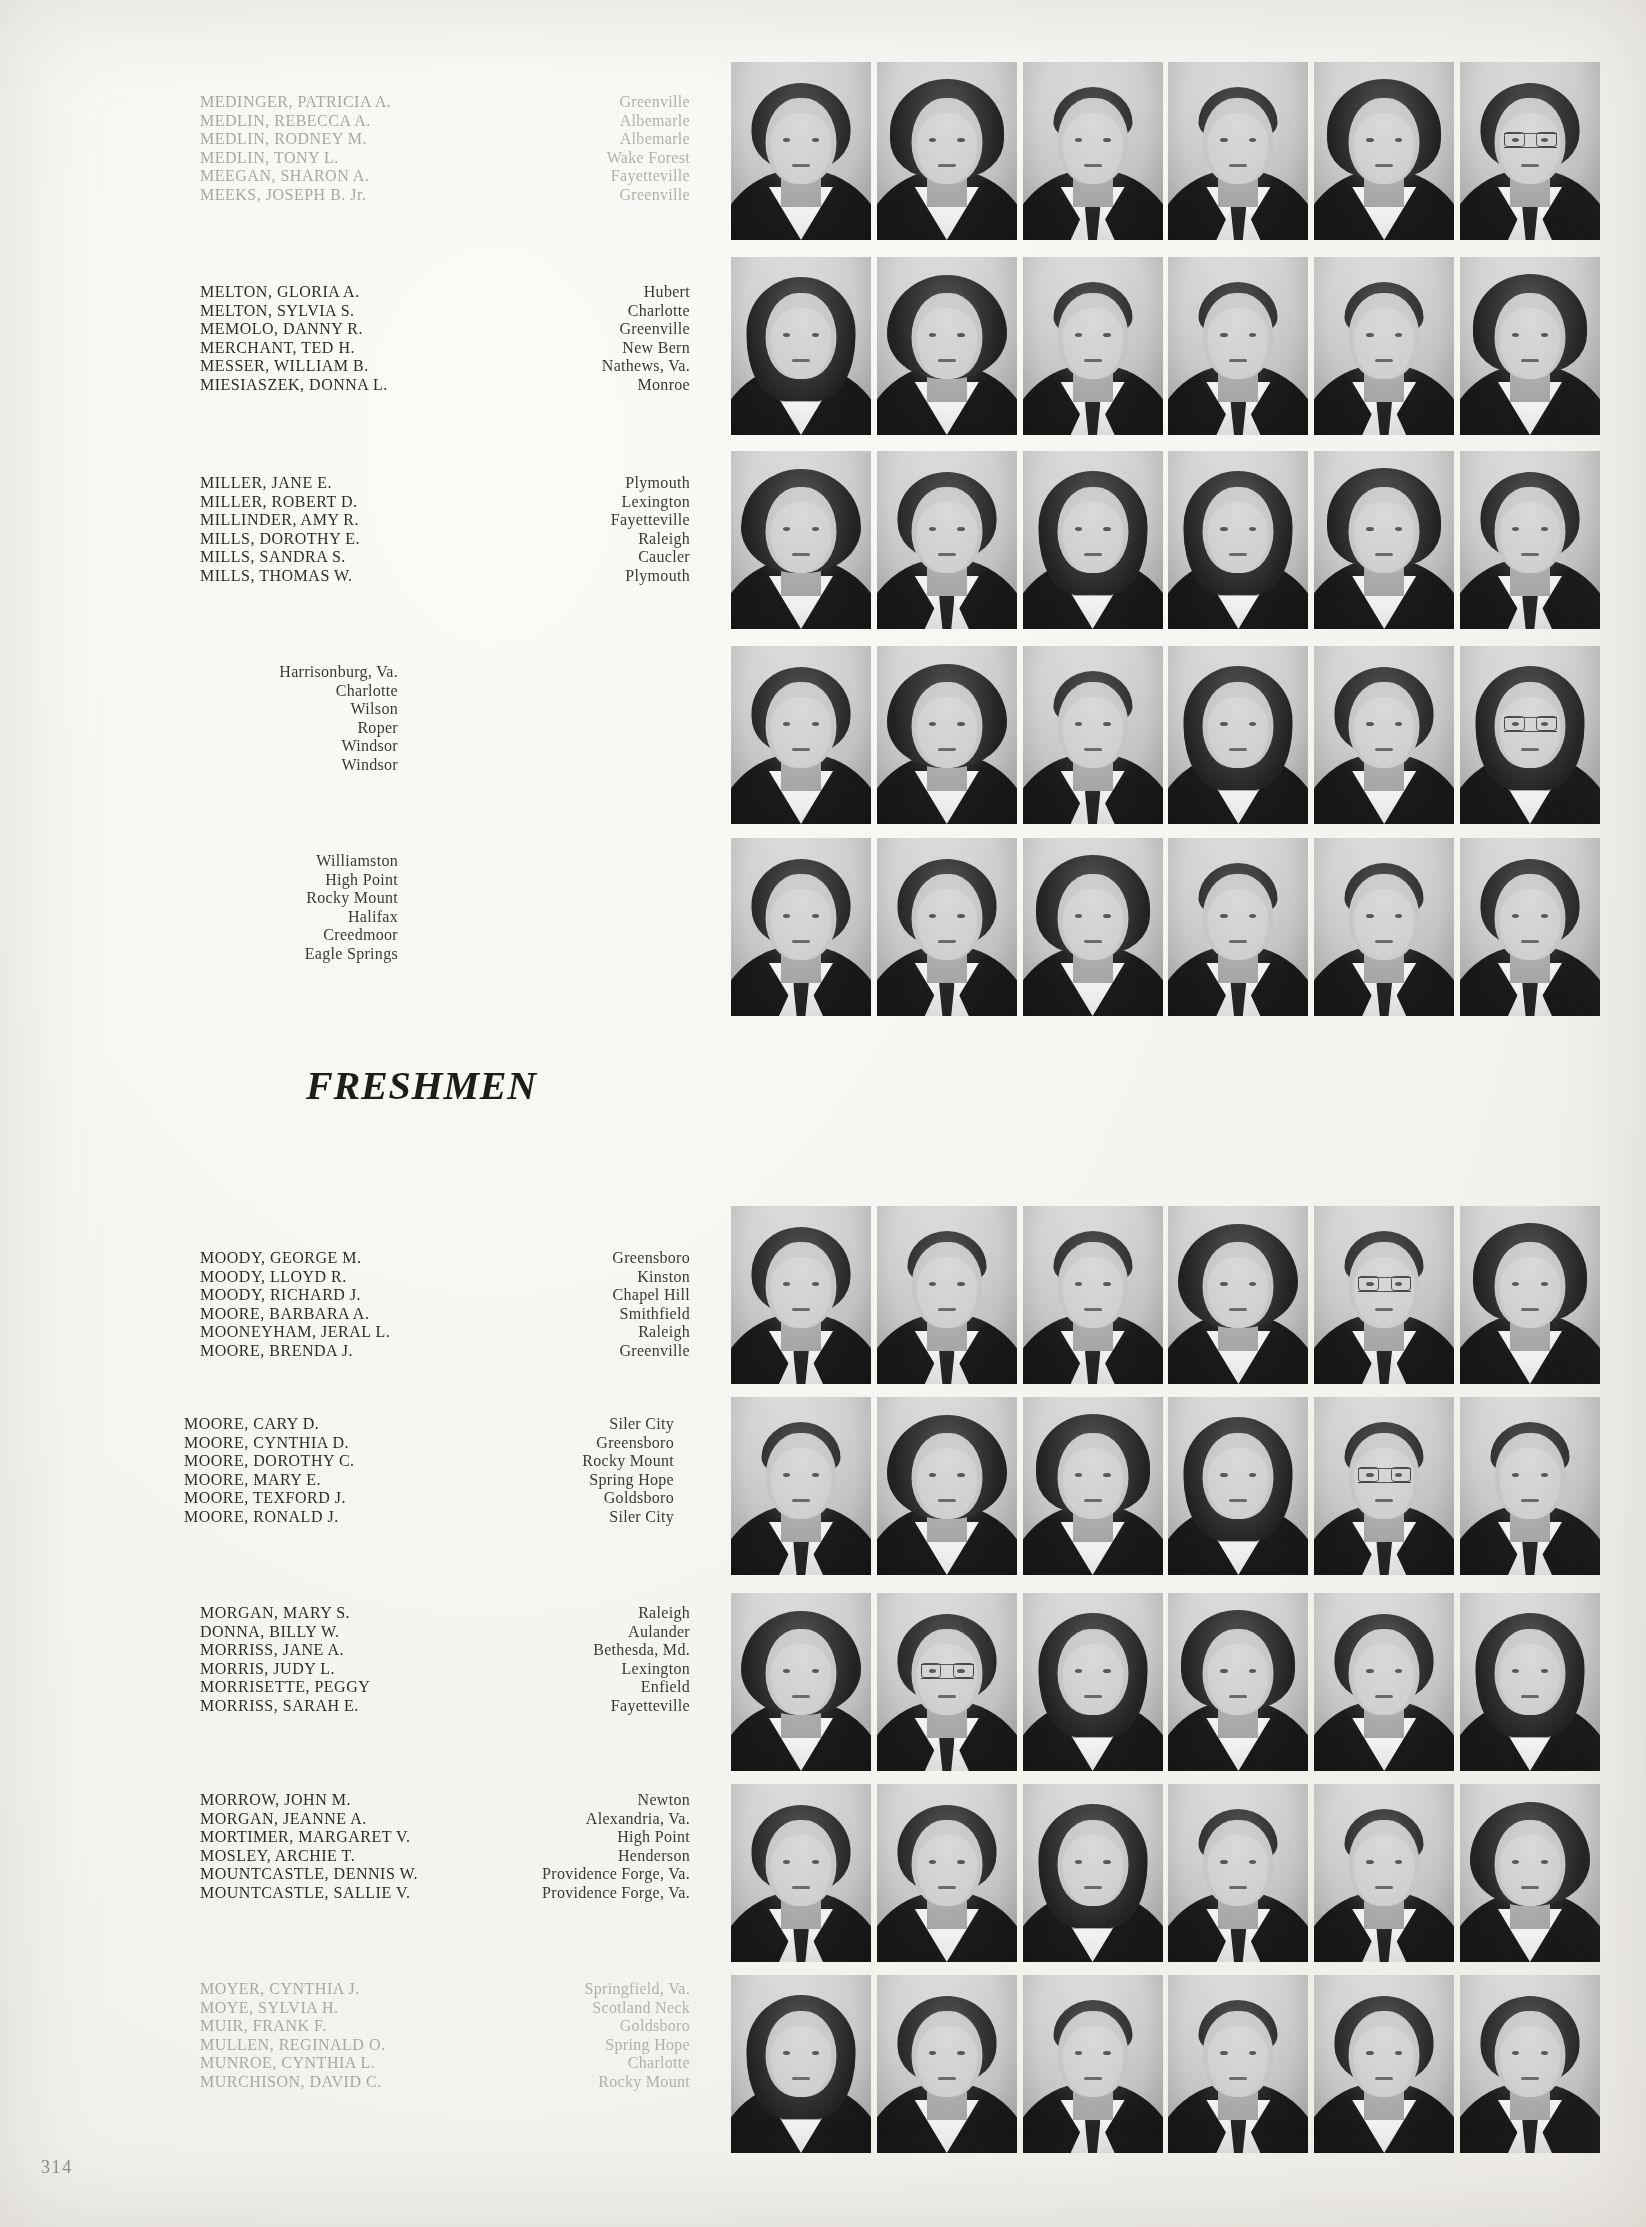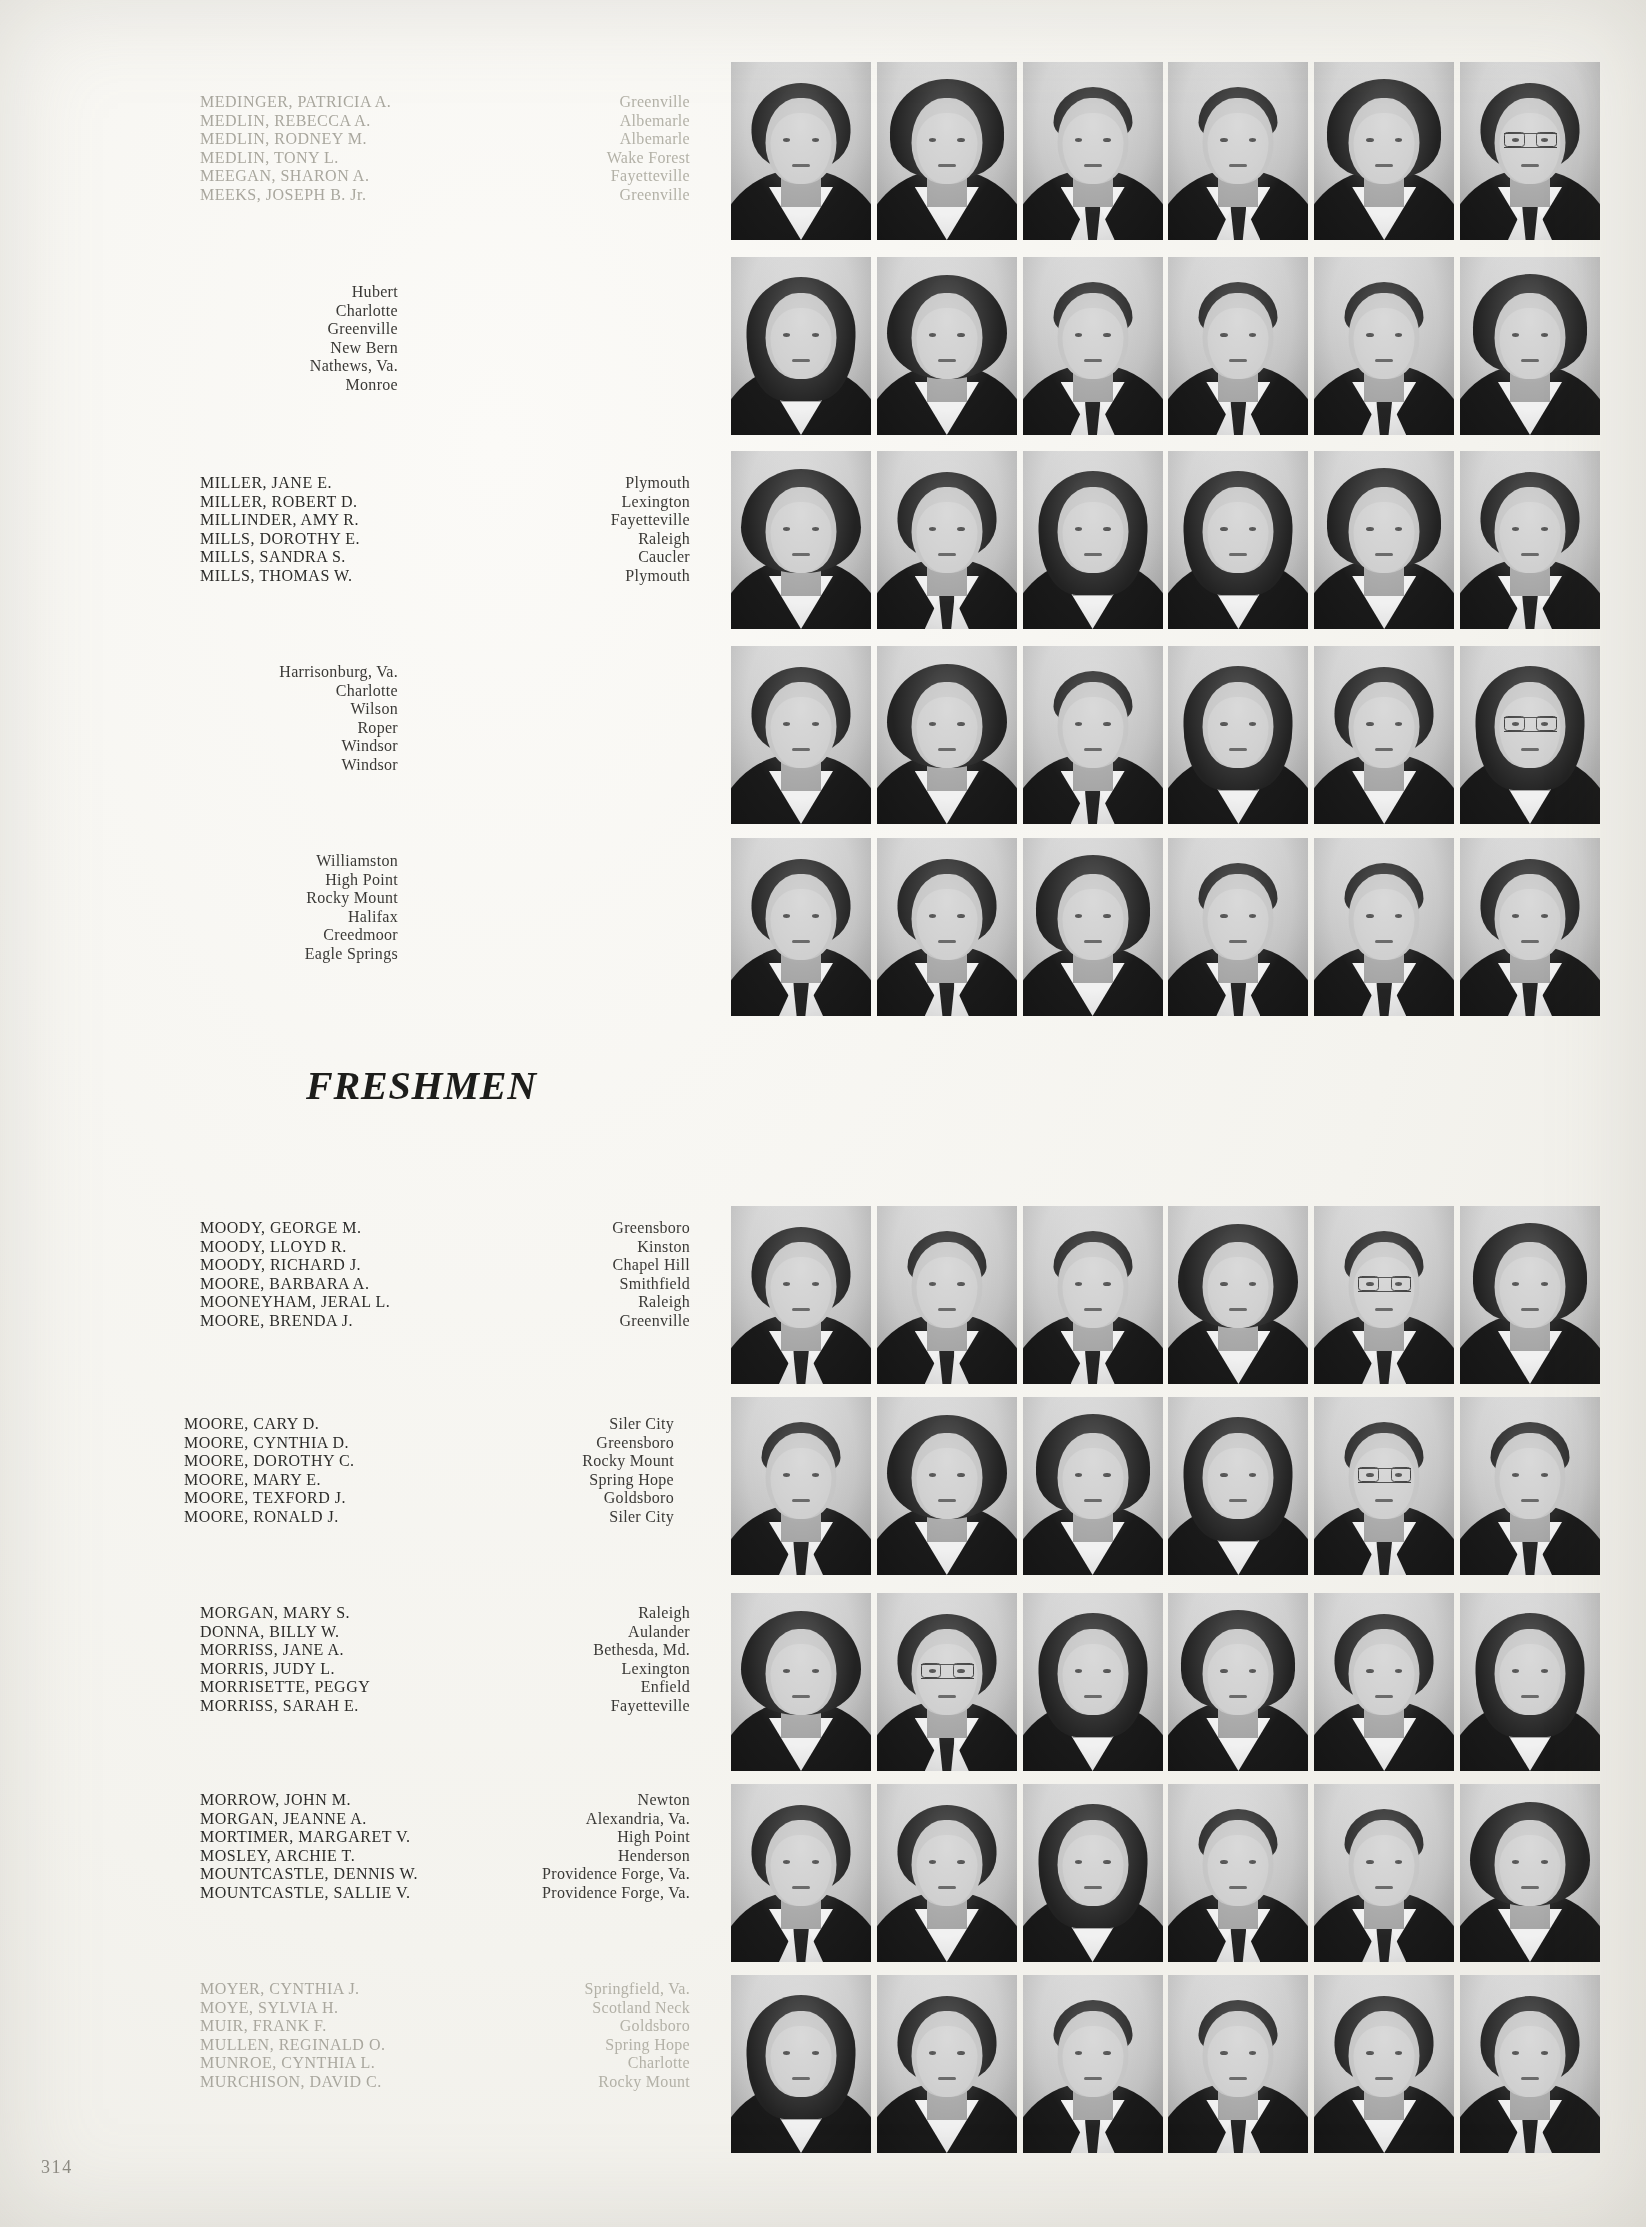--- a/index.html
+++ b/index.html
@@ -366,20 +366,28 @@
           <div class="head"></div>
           <div class="face"></div>
           <div class="eye l"></div>
           <div class="eye r"></div>
           <div class="spec"></div>
           <div class="mouth"></div>
           <div class="vig"></div>
         </div>
       </div>
       <div class="block" style="left: 200px; top: 283px;">
+        <div class="names">
+          <span class="name-line">MELTON, GLORIA  A.</span>
+          <span class="name-line">MELTON, SYLVIA S.</span>
+          <span class="name-line">MEMOLO, DANNY R.</span>
+          <span class="name-line">MERCHANT, TED H.</span>
+          <span class="name-line">MESSER, WILLIAM B.</span>
+          <span class="name-line">MIESIASZEK, DONNA L.</span>
+        </div>
         <div class="towns">
           <span class="name-line">Hubert</span>
           <span class="name-line">Charlotte</span>
           <span class="name-line">Greenville</span>
           <span class="name-line">New Bern</span>
           <span class="name-line">Nathews, Va.</span>
           <span class="name-line">Monroe</span>
         </div>
       </div>
       <div class="strip" style="left: 731px; top: 257px;">
@@ -756,21 +764,21 @@
           <div class="neck"></div>
           <div class="hair medium"></div>
           <div class="head"></div>
           <div class="face"></div>
           <div class="eye l"></div>
           <div class="eye r"></div>
           <div class="mouth"></div>
           <div class="vig"></div>
         </div>
       </div>
-      <div class="block" style="left: 200px; top: 1219px;">
+      <div class="block" style="left: 200px; top: 1249px;">
         <div class="names">
           <span class="name-line">MOODY, GEORGE M.</span>
           <span class="name-line">MOODY,  LLOYD R.</span>
           <span class="name-line">MOODY, RICHARD J.</span>
           <span class="name-line">MOORE, BARBARA A.</span>
           <span class="name-line">MOONEYHAM, JERAL L.</span>
           <span class="name-line">MOORE, BRENDA J.</span>
         </div>
         <div class="towns">
           <span class="name-line">Greensboro</span>

